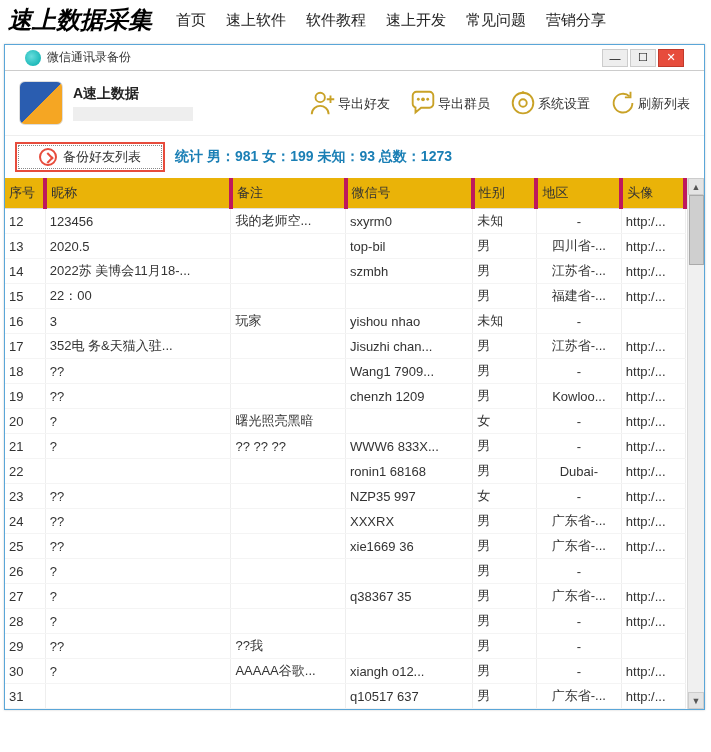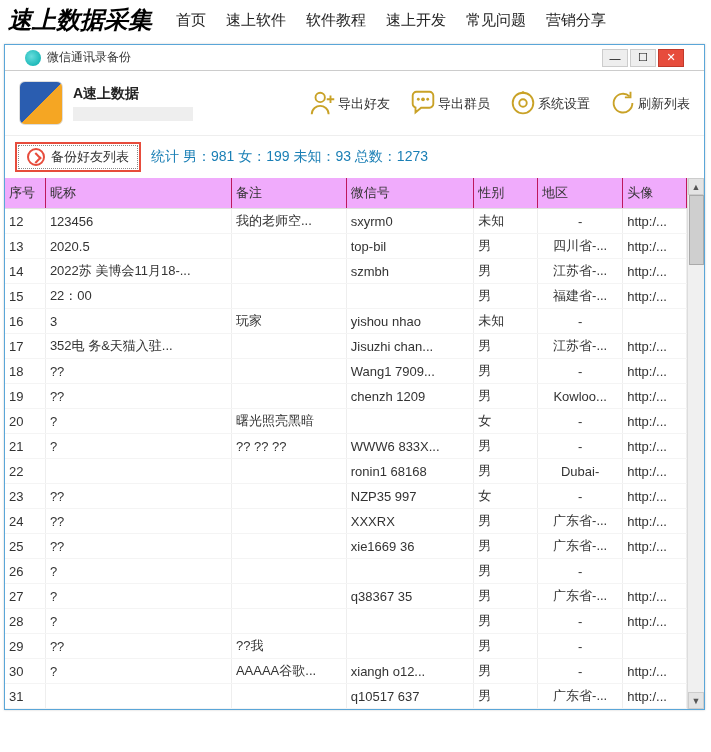--- a/index.html
+++ b/index.html
@@ -22,29 +22,29 @@
   .tool-logo { width: 44px; height: 44px; border-radius: 6px; background: conic-gradient(from 45deg, #f5a623 0 50%, #2a5db0 50% 100%); margin-right: 10px; border: 1px solid #ddd; }
   .tool-info { flex: 1; }
   .tool-name { font-size: 14px; font-weight: bold; color: #222; }
   .tool-sub { font-size: 11px; color: #ccc; background: #eee; width: 120px; height: 14px; margin-top: 4px; }
   .tool-actions { display: flex; gap: 18px; }
   .tool-action { display: flex; flex-direction: row; align-items: center; cursor: pointer; }
   .tool-action-icon { width: 30px; height: 30px; }
   .tool-action-label { font-size: 13px; color: #333; margin-top: 2px; }
   
   .stats-row { display: flex; align-items: center; padding: 6px 10px; gap: 10px; }
-  .backup-btn { display: flex; align-items: center; gap: 6px; padding: 4px 10px; border: 2px solid #e74c3c; background: #fff; font-size: 13px; color: #333; cursor: pointer; outline: 1px dotted #888; outline-offset: -4px; }
+  .backup-btn { display: flex; align-items: center; gap: 6px; padding: 4px 22px; border: 2px solid #e74c3c; background: #fff; font-size: 13px; color: #333; cursor: pointer; outline: 1px dotted #888; outline-offset: -4px; }
   .backup-icon { width: 18px; height: 18px; border: 2px solid #e74c3c; border-radius: 50%; position: relative; }
   .backup-icon::after { content: ""; position: absolute; width: 6px; height: 6px; border-right: 2px solid #e74c3c; border-top: 2px solid #e74c3c; transform: rotate(45deg); top: 4px; left: 3px; }
-  .stats-text { font-size: 14px; font-weight: normal; color: #1a7fb5; }
+  .stats-text { font-size: 14px; font-weight: bold; color: #1a7fb5; }
   
   .table-area { position: relative; }
   .table-scroll { width: 682px; overflow-x: hidden; }
   .tbl { width: 100%; border-collapse: collapse; table-layout: fixed; }
-  .tbl th { font-size: 13px; font-weight: normal; color: #333; text-align: left; padding: 6px 4px; border-right: 1px solid #be185d; border-bottom: 1px solid #e0e0e0; background: #f0abfc; white-space: nowrap; overflow: hidden; }
+  .tbl th { font-size: 13px; font-weight: normal; color: #333; text-align: left; padding: 6px 4px; border-right: 4px solid #be185d; border-bottom: 1px solid #e0e0e0; background: #eab308; white-space: nowrap; overflow: hidden; }
   .tbl td { font-size: 13px; color: #333; padding: 3px 4px; border-right: 1px solid #eee; border-bottom: 1px solid #f4f4f4; white-space: nowrap; overflow: hidden; text-overflow: ellipsis; }
   .col-idx { width: 38px; }
   .col-nick { width: 175px; }
   .col-remark { width: 108px; }
   .col-wxid { width: 120px; }
   .col-gender { width: 60px; }
   .col-region { width: 80px; text-align: center;}
   .col-avatar { width: 60px; }
   .tbl td.col-region { text-align: center; }
   .vscroll { position: absolute; right: 0; top: 0; bottom: 0; width: 17px; background: #f0f0f0; border-left: 1px solid #ddd; }

